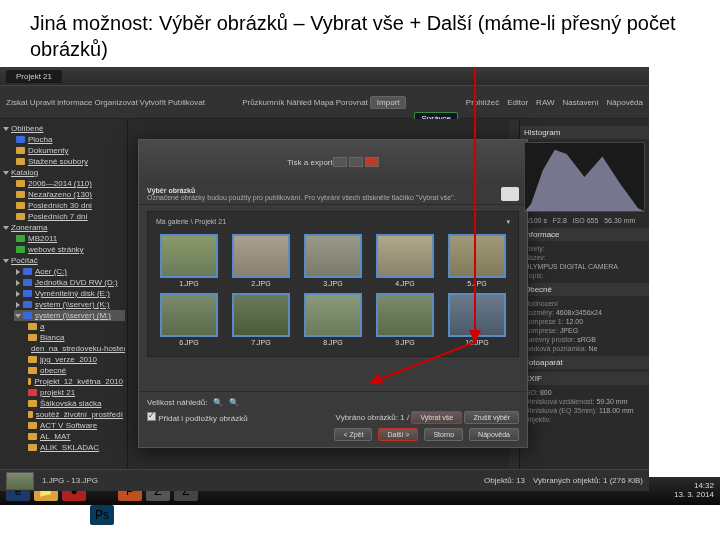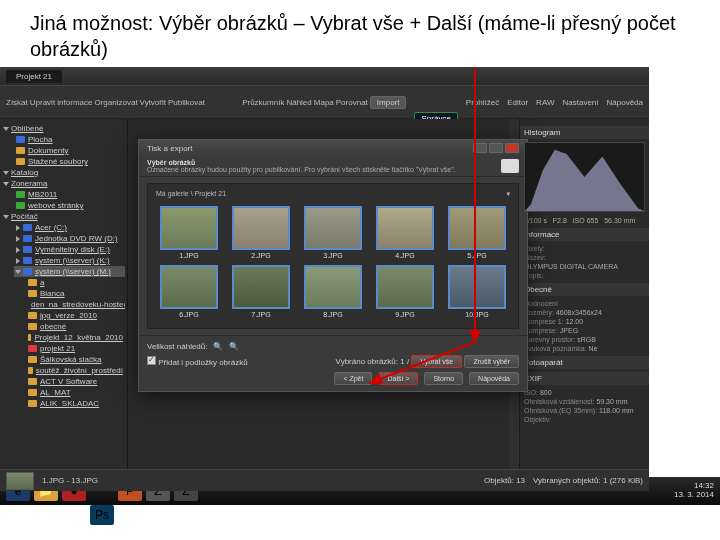--- a/index.html
+++ b/index.html
@@ -26,21 +26,21 @@
   .tri.open { transform:rotate(90deg); }
   .center { flex:1; background:#2a2a2a; position:relative; }
   .rightpanel { width:130px; background:#2a2a2a; border-left:1px solid #1a1a1a; padding:4px;margin-left:10px; }
   .histogram { height:70px; background:#1a1a1a; border:1px solid #444; margin-bottom:4px; position:relative; overflow:hidden; }
   .hist-curve { position:absolute; bottom:0; left:0; width:100%; height:100%; }
   .info-row { padding:1px 0; color:#aaa; font-size:7px; }
   .info-label { color:#888; }
   .section-hdr { background:#363636; padding:2px 4px; margin:3px -4px; color:#ddd; }
   
   .modal { position:absolute; top:20px; left:10px; width:390px; background:#3a3a3a; border:1px solid #555; box-shadow:0 4px 20px rgba(0,0,0,0.6); }
-  .modal-title { background:linear-gradient(#4a4a4a,#3a3a3a); padding:3px 8px; display:flex; align-items:center; justify-content:space-between; }
+  .modal-title { background:linear-gradient(#4a4a4a,#3a3a3a); padding:17px 8px; display:flex; align-items:center; justify-content:center; }
   .modal-title .wbtns { display:flex; gap:2px; }
   .wbtn { width:14px; height:10px; background:#555; border:1px solid #666; }
   .wbtn.close { background:#c0392b; }
   .modal-sub { padding:3px 8px; font-size:7px; color:#aaa; border-bottom:1px solid #2a2a2a; display:flex; justify-content:space-between; align-items:center; }
   .printer-ico { width:18px; height:14px; background:#ddd; border-radius:2px; }
   .modal-body { padding:6px 8px; }
   .inner-panel { background:#2e2e2e; border:1px solid #222; padding:4px; }
   .panel-hdr { padding:2px 4px; font-size:7px; color:#bbb; display:flex; justify-content:space-between; }
   .thumb-grid { display:grid; grid-template-columns:repeat(5,1fr); gap:6px; padding:6px 4px; }
   .thumb { display:flex; flex-direction:column; align-items:center; gap:2px; }
@@ -49,21 +49,21 @@
   .thumb-img.t2{background:linear-gradient(#aaa090,#8a8070);}
   .thumb-img.t3{background:linear-gradient(#9a9a8a,#7a7a6a);}
   .thumb-img.t4{background:linear-gradient(#b0a88a,#8a826a);}
   .thumb-img.t5{background:linear-gradient(#a09a7a,#807a5a);}
   .thumb-img.t6{background:linear-gradient(#7a8a6a,#5a6a4a);}
   .thumb-img.t7{background:linear-gradient(#6a7a5a,#4a5a3a);}
   .thumb-img.t8{background:linear-gradient(#8a9a7a,#6a7a5a);}
   .thumb-img.t9{background:linear-gradient(#7a8a6a,#5a6a4a);}
   .thumb-img.t10{background:linear-gradient(#6a7a8a,#4a5a6a);}
   .thumb-label { font-size:7px; color:#ddd; }
-  .modal-footer { padding:4px 8px; border-top:1px solid #2a2a2a; }
+  .modal-footer { padding:4px 8px; border-top:1px solid #2a2a2a;margin-top:28px; }
   .footer-row { display:flex; align-items:center; gap:6px; padding:2px 0; }
   .footer-row.right { justify-content:flex-end; }
   .chk { width:9px; height:9px; background:#ddd; border:1px solid #888; display:inline-block; position:relative; }
   .chk.on::after { content:"✓"; position:absolute; top:-2px; left:0; font-size:8px; color:#333; }
   .mbtn { background:linear-gradient(#5a5a5a,#444); border:1px solid #666; color:#ddd; padding:2px 8px; font-size:7px; cursor:pointer; border-radius:2px; }
   .mbtn.hl { border:1px solid #c03020; background:linear-gradient(#6a5a5a,#544); }
   .status { height:22px; background:#303030; border-top:1px solid #444; display:flex; align-items:center; padding:0 6px; gap:8px; }
   .status .preview { width:28px; height:18px; background:linear-gradient(#7a8a6a,#5a6a4a); border:1px solid #555; }
   
   .arrow { position:absolute; pointer-events:none; z-index:50; }
@@ -124,20 +124,38 @@
           </div>
         <div class="tree-item">
             <span class="folder-ico"></span>
             <span>Stažené soubory</span>
           </div>
       </div>
       <div class="tree-item">
           <span class="tri open"></span>
           <span>Katalog</span>
         </div>
+      <div class="tree-sub">
+        <div class="tree-item">
+            <span class="folder-ico"></span>
+            <span>2006—2014 (110)</span>
+          </div>
+        <div class="tree-item">
+            <span class="folder-ico"></span>
+            <span>Nezařazeno (130)</span>
+          </div>
+        <div class="tree-item">
+            <span class="folder-ico"></span>
+            <span>Posledních 30 dní</span>
+          </div>
+        <div class="tree-item">
+            <span class="folder-ico"></span>
+            <span>Posledních 7 dní</span>
+          </div>
+      </div>
       <div class="tree-item">
           <span class="tri open"></span>
           <span>Zonerama</span>
         </div>
       <div class="tree-sub">
         <div class="tree-item">
             <span class="folder-ico green"></span>
             <span>MB2011</span>
           </div>
         <div class="tree-item">

